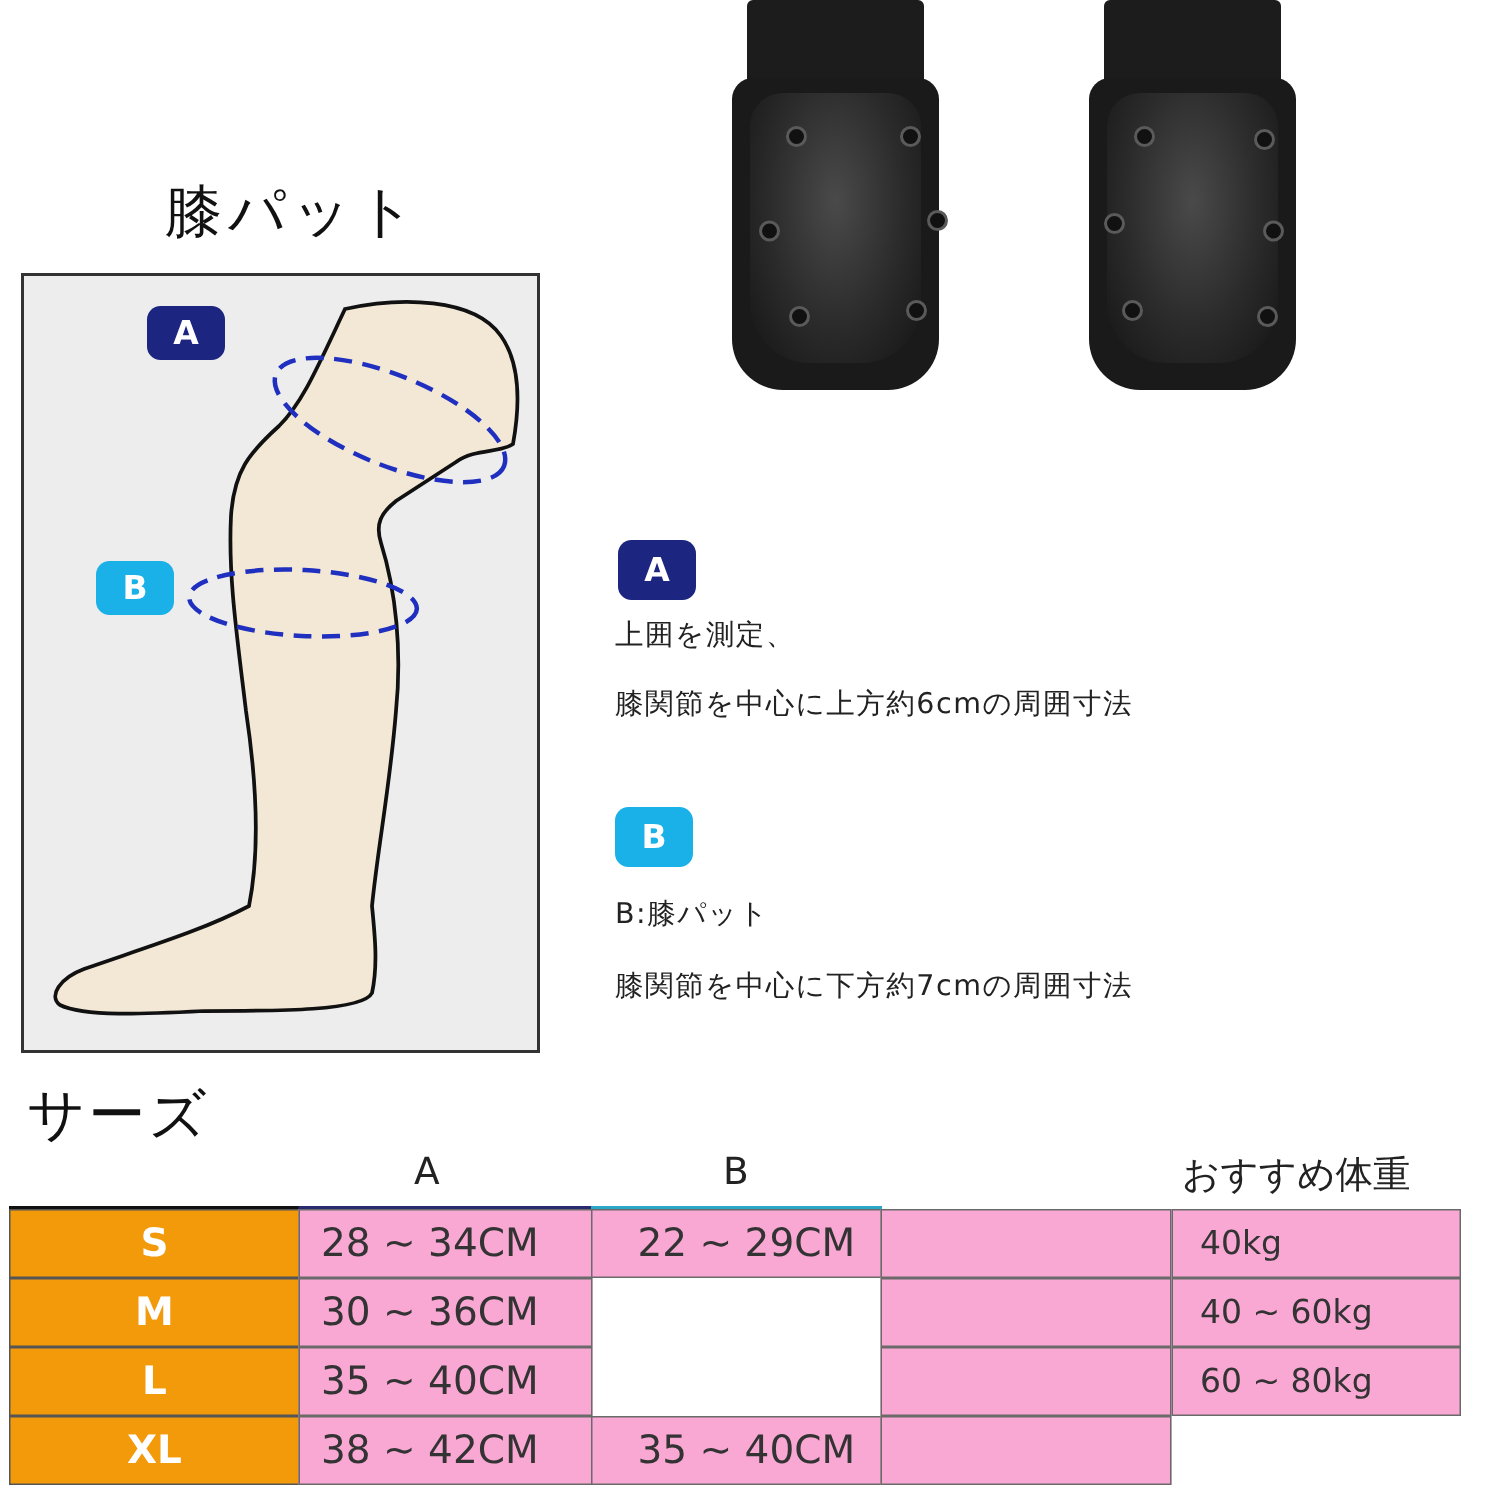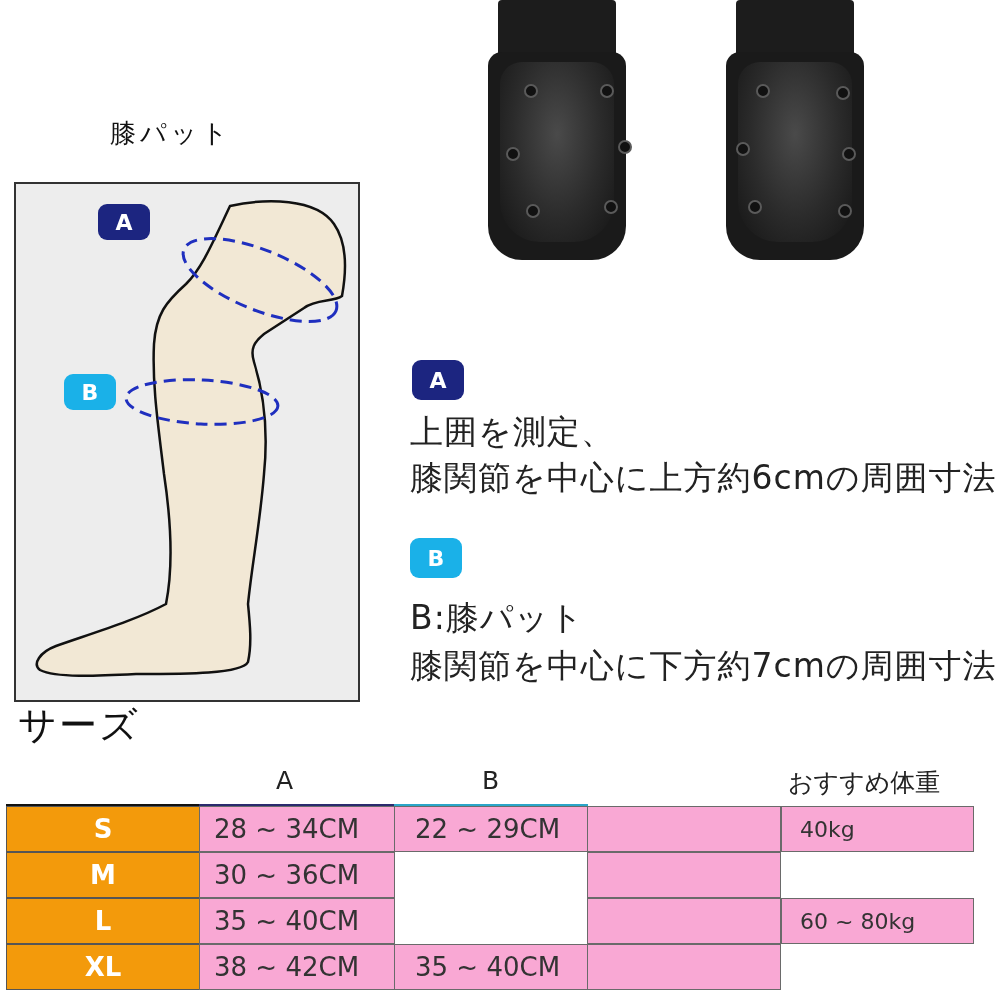--- a/index.html
+++ b/index.html
@@ -11,42 +11,42 @@
     .pad { position: absolute; top: 0; width: 138px; height: 262px; }
     .pad.left { left: 8px; }
     .pad.right { left: 246px; }
     .strap { position: absolute; left: 10px; top: 0; width: 118px; height: 60px; background: #1c1c1c; border-radius: 4px 4px 0 0; }
     .shell { position: absolute; left: 0; top: 52px; width: 138px; height: 208px; background: #1a1a1a; border-radius: 14px 14px 34px 34px; }
     .cap { position: absolute; left: 12px; top: 10px; width: 114px; height: 180px; border-radius: 22px 22px 40px 40px;
            background: radial-gradient(ellipse at 50% 40%, #4a4a4a 0%, #2b2b2b 55%, #151515 100%); }
     .rivet { position: absolute; width: 14px; height: 14px; border-radius: 50%; background: #111; border: 2px solid #5a5a5a; }
 
     
-    .diagram-title { position: absolute; left: 110px; top: 116px; font-size: 26px; color: #111; letter-spacing: 4px; }
+    .diagram-title { position: absolute; left: 110px; top: 116px; font-size: 38px; color: #111; letter-spacing: 4px; }
     .diagram-box { position: absolute; left: 14px; top: 182px; width: 346px; height: 520px; background: #ededed; border: 2px solid #333; }
     .diagram-box svg { position: absolute; left: 0; top: 0; }
     .badge { position: absolute; width: 52px; height: 36px; border-radius: 9px; color: #fff; font-weight: bold; font-size: 22px;
              display: flex; align-items: center; justify-content: center; font-family: "DejaVu Sans", sans-serif; }
     .badge-a { background: #1c2580; }
     .badge-b { background: #1ab1e8; }
 
     
-    .expl { position: absolute; left: 410px; font-size: 33px; color: #222; letter-spacing: 1px; white-space: nowrap; }
+    .expl { position: absolute; left: 410px; font-size: 19px; color: #222; letter-spacing: 1px; white-space: nowrap; }
 
     
-    .size-title { position: absolute; left: 18px; top: 700px; font-size: 38px; color: #111; letter-spacing: 2px; }
+    .size-title { position: absolute; left: 18px; top: 718px; font-size: 38px; color: #111; letter-spacing: 2px; }
     .col-head { position: absolute; top: 766px; font-size: 25px; color: #222; }
 
     .size-table { position: absolute; left: 6px; top: 806px; }
     .row { position: absolute; left: 0; height: 46px; width: 968px; }
     .cell { position: absolute; top: 0; height: 46px; border: 1.5px solid #6a6a6a; background: #f9a8d4;
             display: flex; align-items: center; font-family: "DejaVu Sans", sans-serif; }
     .c-size { left: 0; width: 194px; background: #f39a0b; color: #fff; font-weight: bold; font-size: 26px; justify-content: center; border-color: #555; }
     .c-a { left: 193px; width: 196px; font-size: 26px; color: #333; padding-left: 14px; }
-    .c-b { left: 388px; width: 194px; font-size: 26px; color: #333; padding-left: 20px; }
+    .c-b { left: 388px; width: 194px; font-size: 26px; color: #333; padding-left: 30px; }
     .c-empty { left: 581px; width: 194px; }
     .c-w { left: 775px; width: 193px; font-size: 22px; color: #333; padding-left: 18px; }
 
     .topline { position: absolute; top: 804px; height: 3px; }
   </style>
 </head>
 <body>
 
 <div class="product">
   <div class="pad left">
@@ -129,20 +129,21 @@
     <div class="cell c-size">S</div>
     <div class="cell c-a">28 ~ 34CM</div>
     <div class="cell c-b">22 ~ 29CM</div>
     <div class="cell c-empty"></div>
     <div class="cell c-w">40kg</div>
   </div>
   <div class="row" style="top:46px">
     <div class="cell c-size">M</div>
     <div class="cell c-a">30 ~ 36CM</div>
     <div class="cell c-empty"></div>
+    <div class="cell c-w">40 ~ 60kg</div>
   </div>
   <div class="row" style="top:92px">
     <div class="cell c-size">L</div>
     <div class="cell c-a">35 ~ 40CM</div>
     <div class="cell c-empty"></div>
     <div class="cell c-w">60 ~ 80kg</div>
   </div>
   <div class="row" style="top:138px">
     <div class="cell c-size">XL</div>
     <div class="cell c-a">38 ~ 42CM</div>

